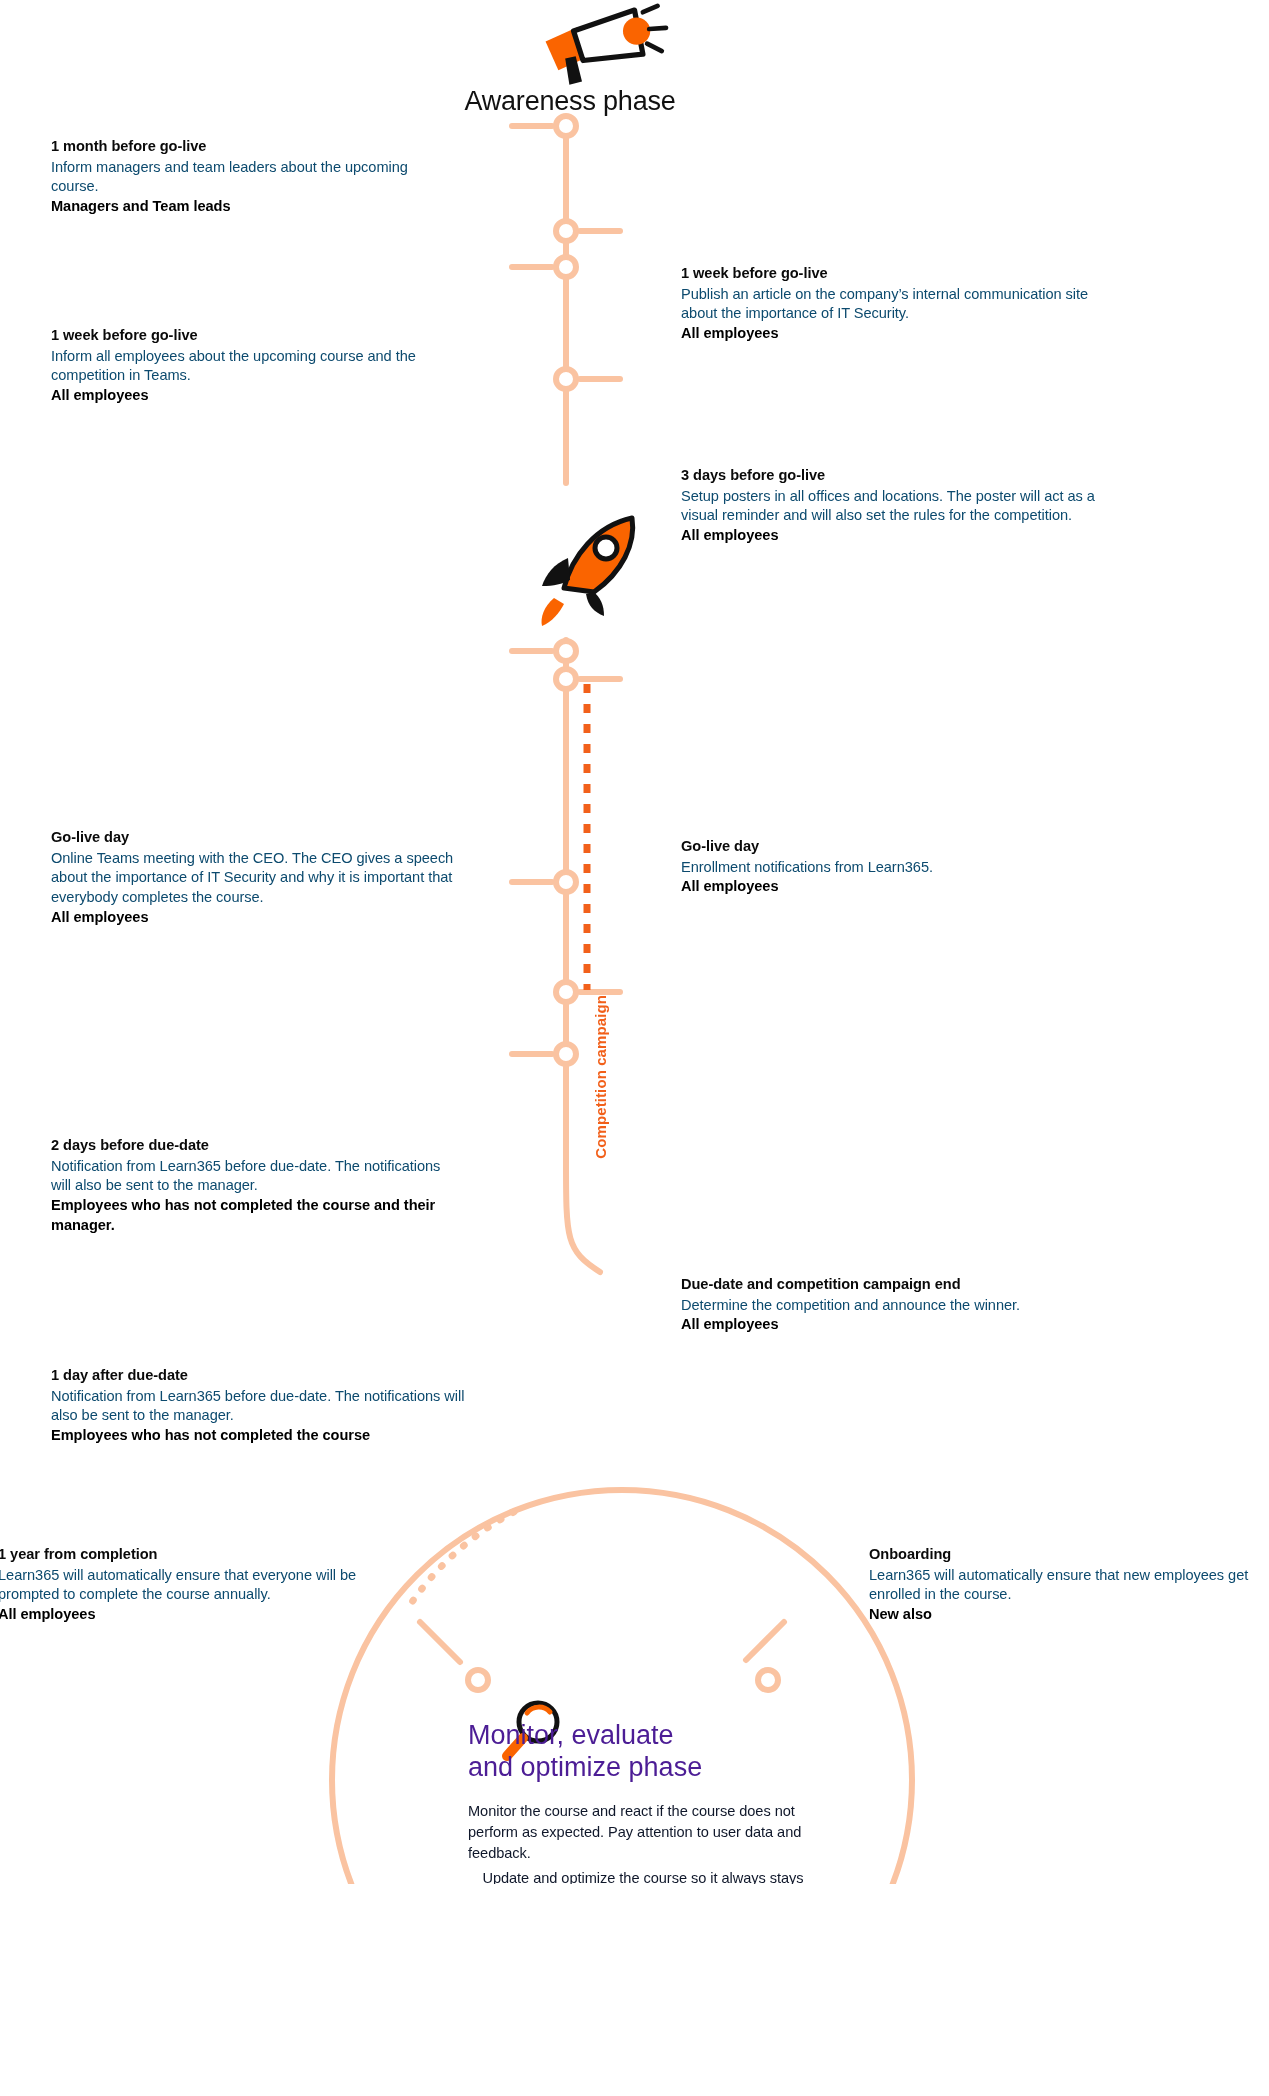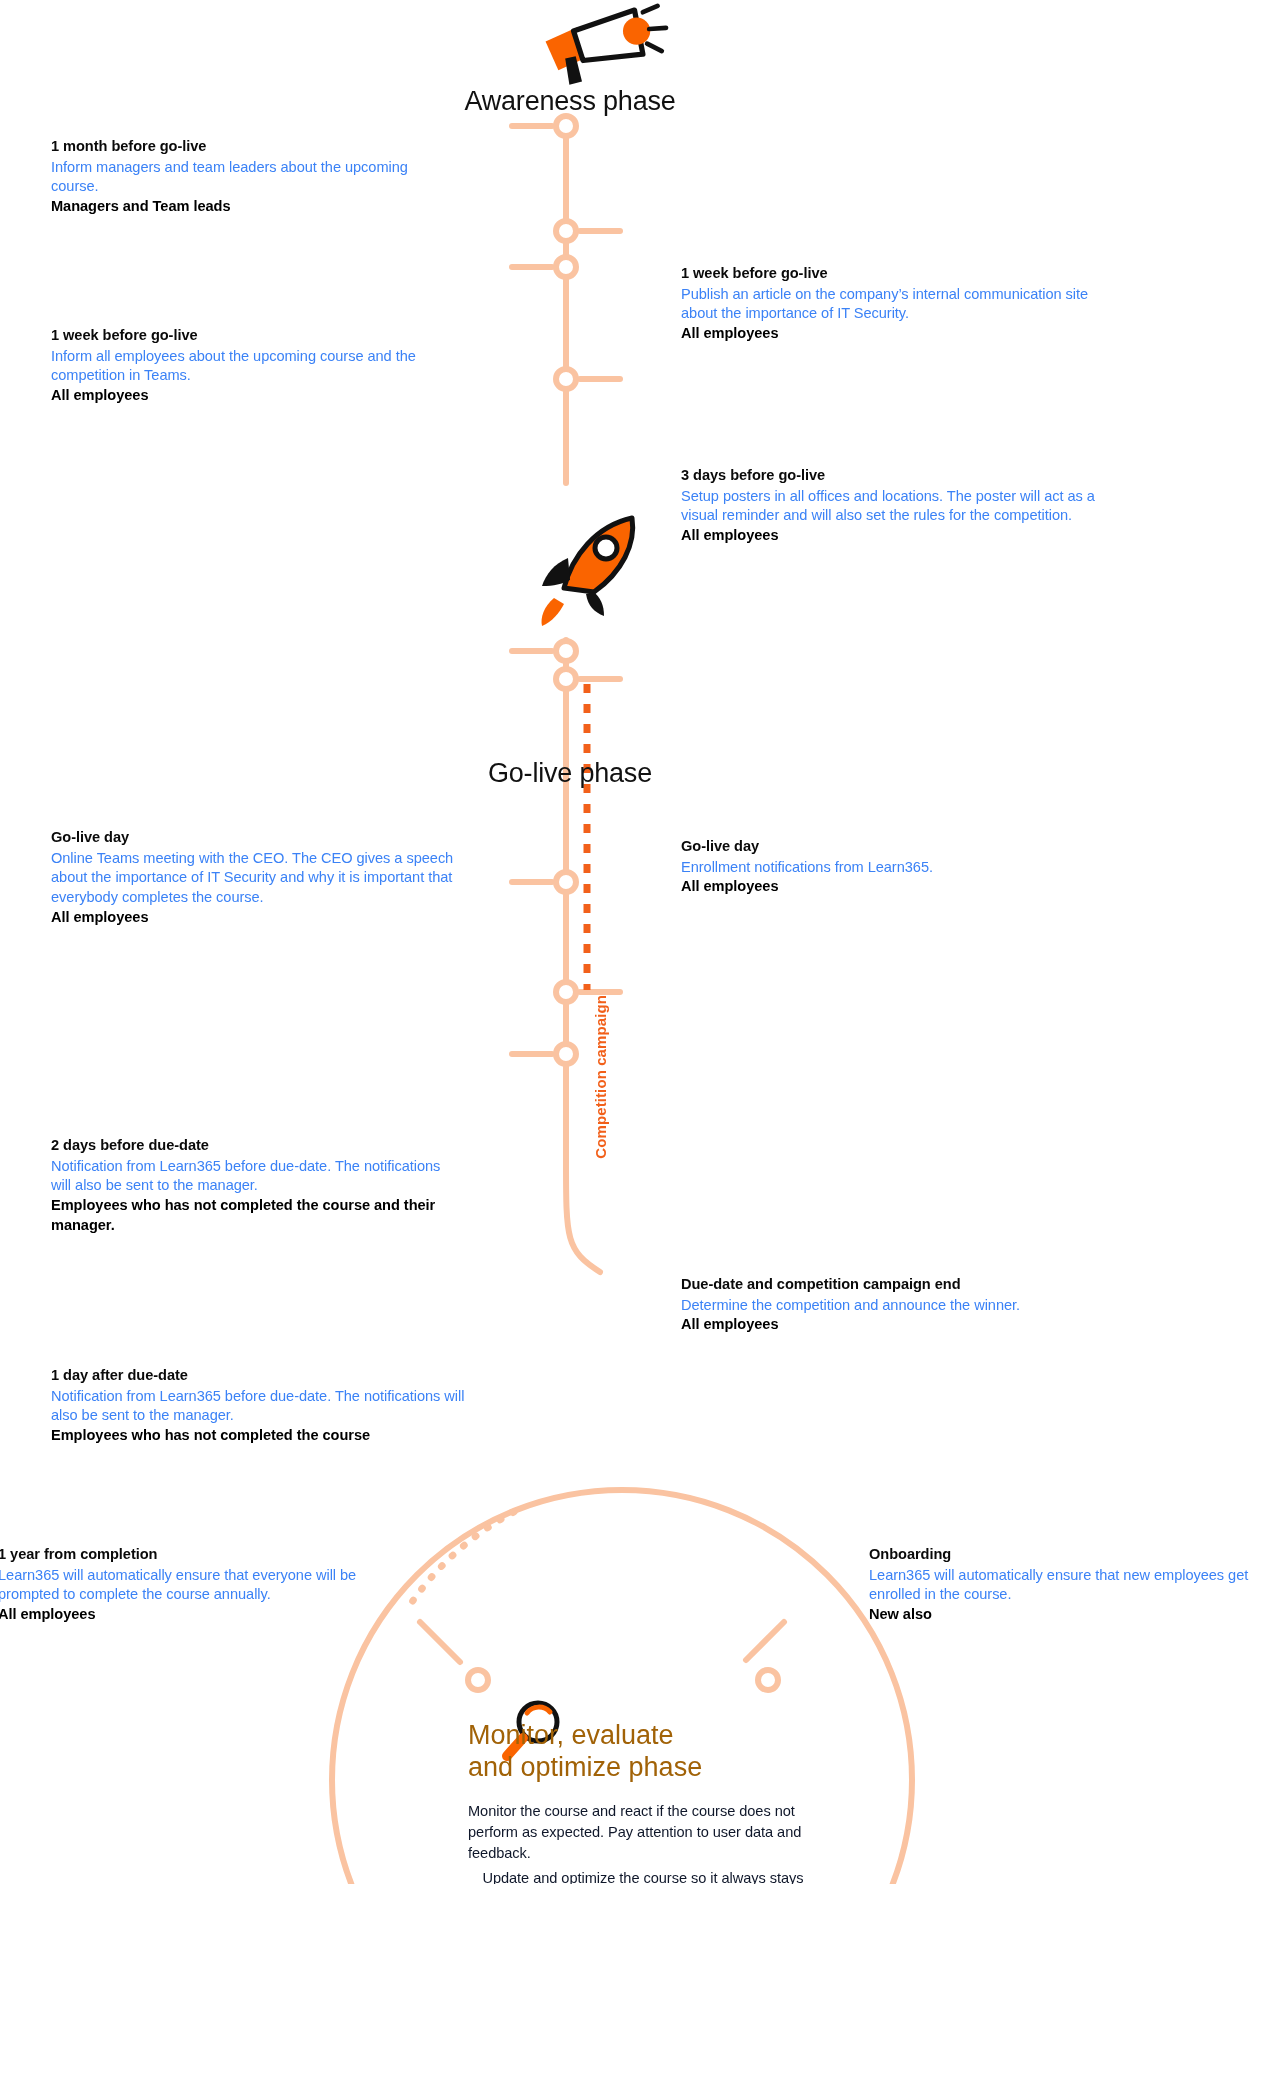--- a/index.html
+++ b/index.html
@@ -47,40 +47,40 @@
   .event .ev-title {
     font-size: 14.6px;
     font-weight: bold;
     color: #0a0a0a;
     margin-bottom: 1px;
     letter-spacing: -0.05px;
   }
   .event .ev-body {
     font-size: 14.6px;
     font-weight: 400;
-    color: #3b82f6;
+    color: #0c4a6e;
     letter-spacing: -0.05px;
   }
   .event .ev-audience {
     font-size: 14.6px;
     font-weight: bold;
     color: #000000;
     letter-spacing: -0.05px;
   }
 
   
   #monitor-phase {
     position: absolute;
     left: 468px;
     top: 1720px;
     width: 350px;
   }
   #monitor-title {
     font-size: 27px;
-    color: #a16207;
+    color: #4c1d95;
     line-height: 1.17;
     font-weight: 400;
     margin-bottom: 18px;
   }
   #monitor-body p {
     font-size: 14.6px;
     line-height: 1.45;
     color: #0f172a;
     letter-spacing: -0.05px;
   }
@@ -173,23 +173,20 @@
       <circle cx="38" cy="22" r="19" fill="#ffffff" stroke="#111111" stroke-width="5"></circle>
       <path d="M27,13 A 15 15 0 0 1 50,12" fill="none" stroke="#fa6400" stroke-width="5" stroke-linecap="round"></path>
       <path d="M23,38 L7,56" stroke="#fa6400" stroke-width="10" stroke-linecap="round"></path>
     </g>
   </svg>
 
   <div class="phase-header" style="left:360px; top:86px;">
     <div class="phase-title">Awareness phase</div>
   </div>
 
-  <div class="phase-header" style="left:360px; top:758px;">
-    <div class="phase-title">Go-live phase</div>
-  </div>
 
   <div id="competition-campaign-label">Competition campaign</div>
 
   <div class="event" style="left:51px; top:137px; width:400px;">
     <div class="ev-title">1 month before go-live</div>
     <div class="ev-body">Inform managers and team leaders about the upcoming course.</div>
     <div class="ev-audience">Managers and Team leads</div>
   </div>
 
   <div class="event" style="left:51px; top:326px; width:410px;">

